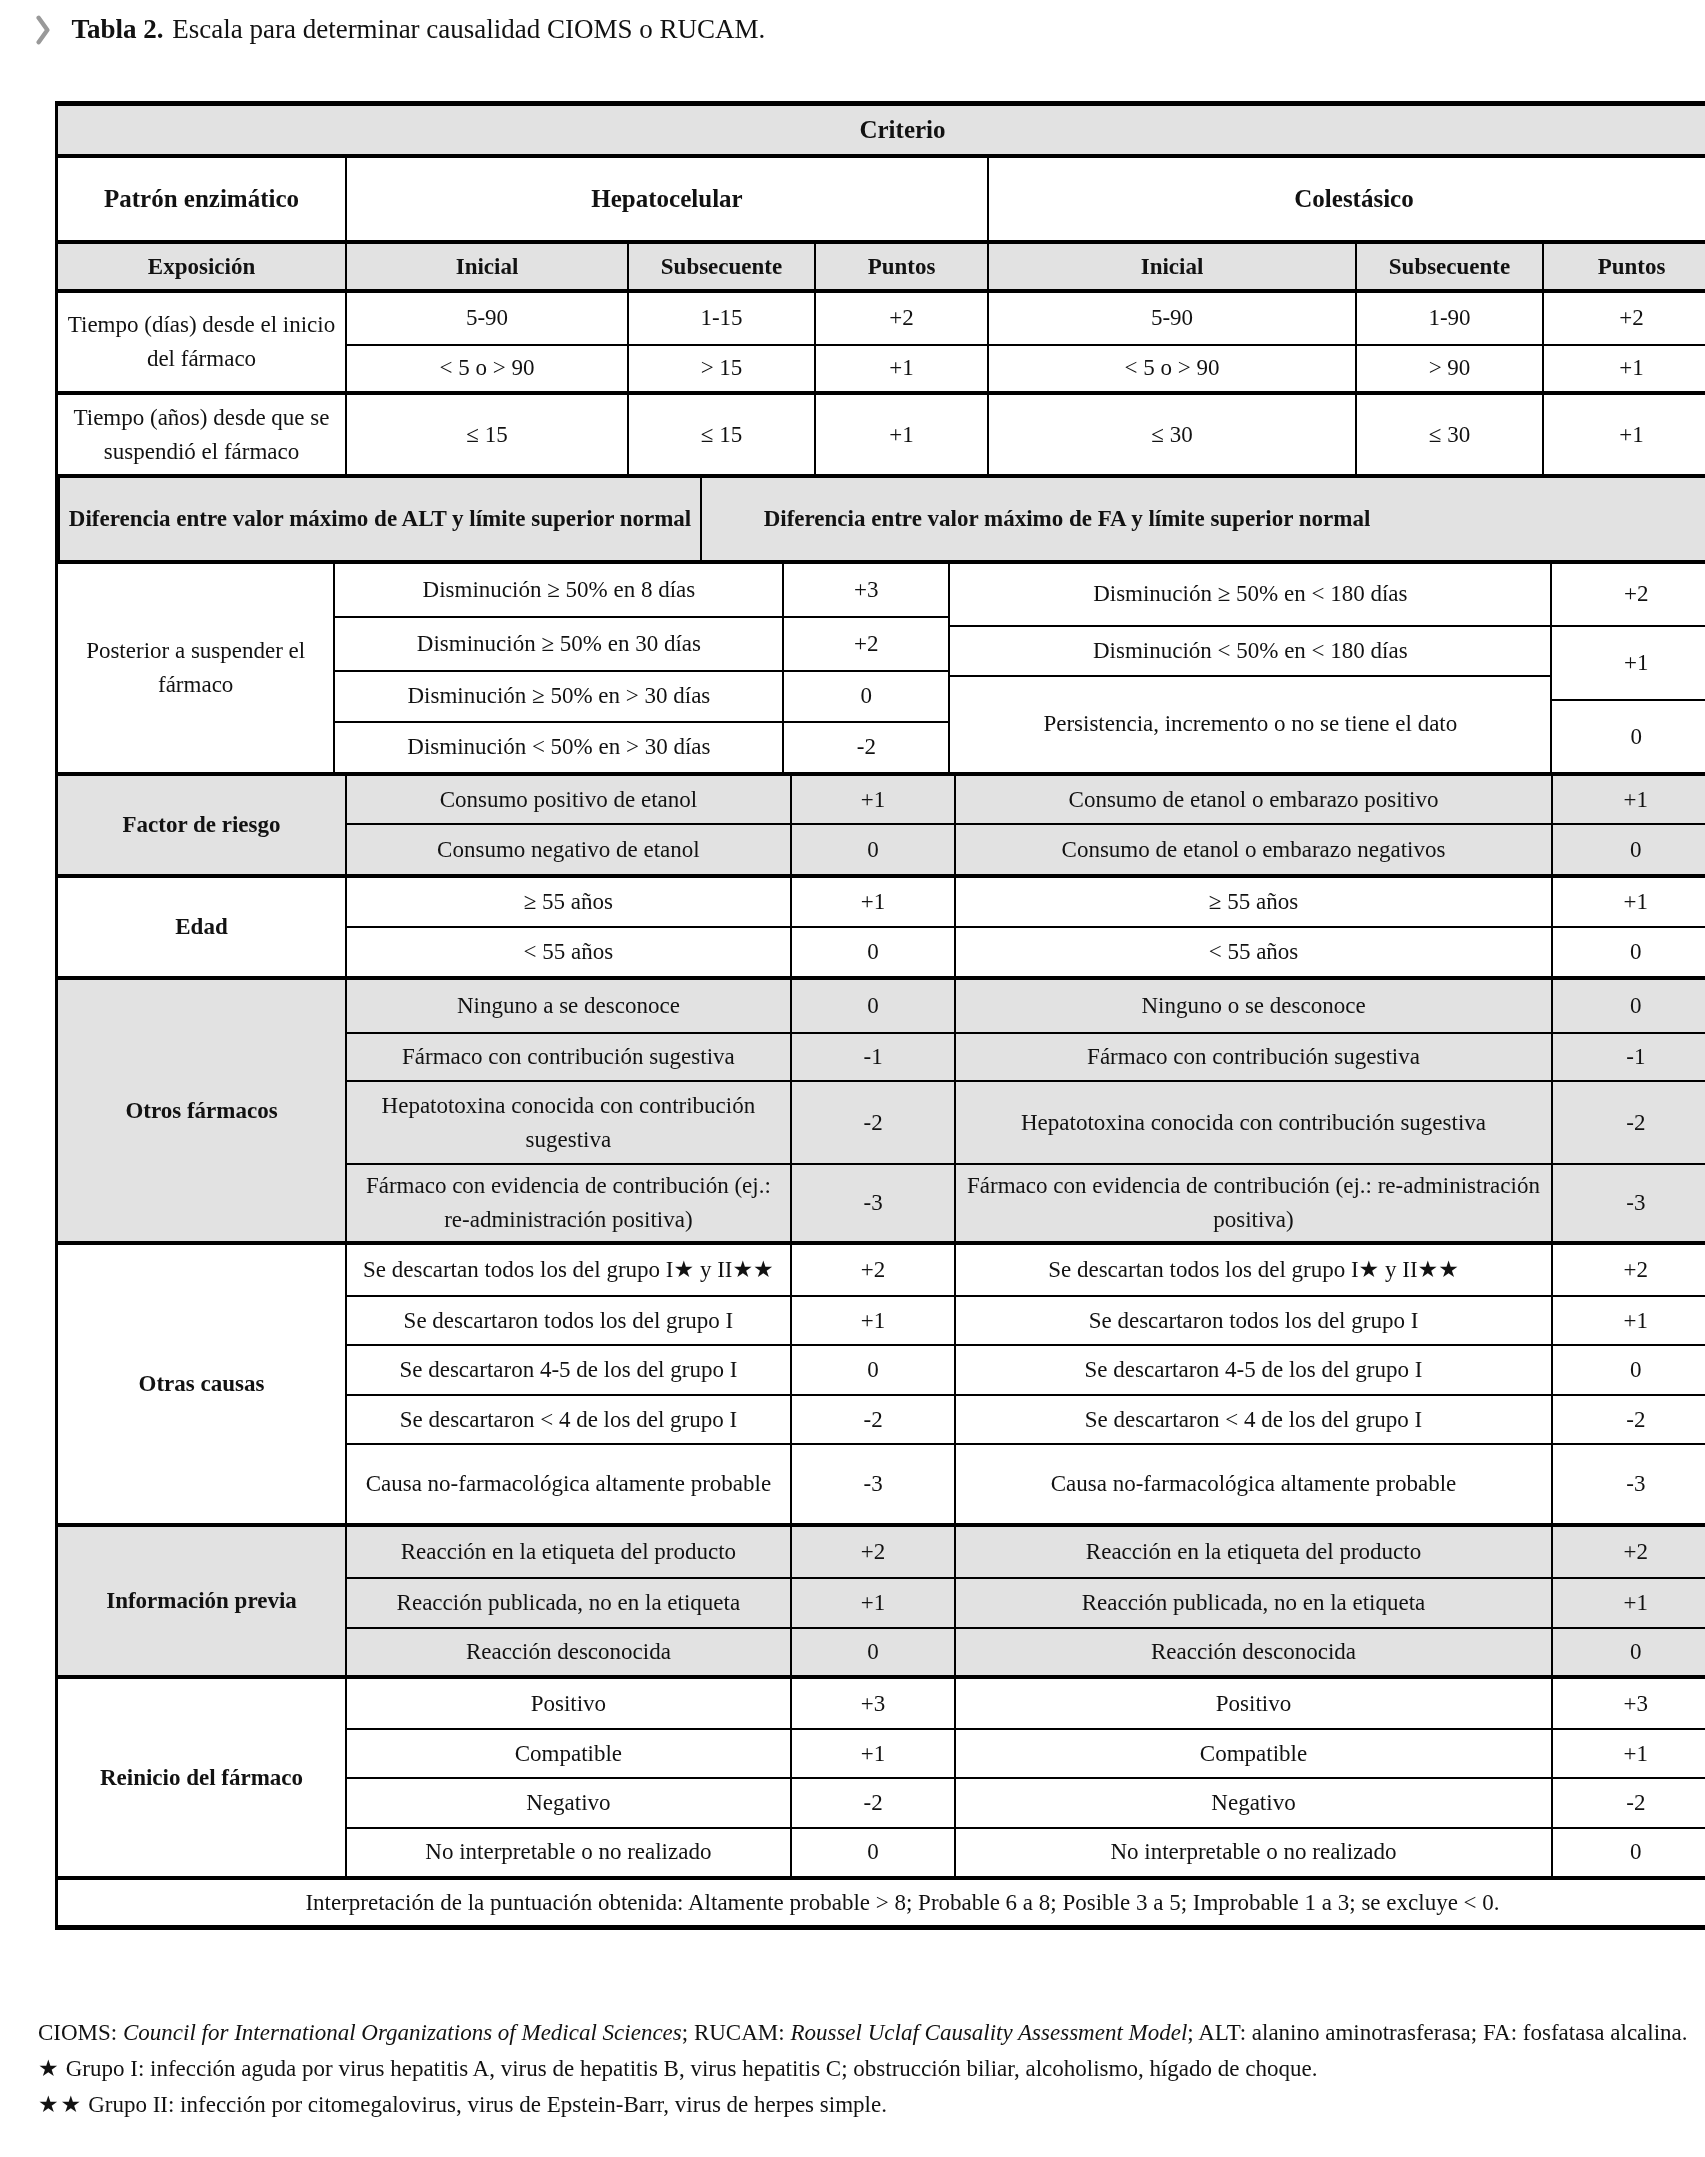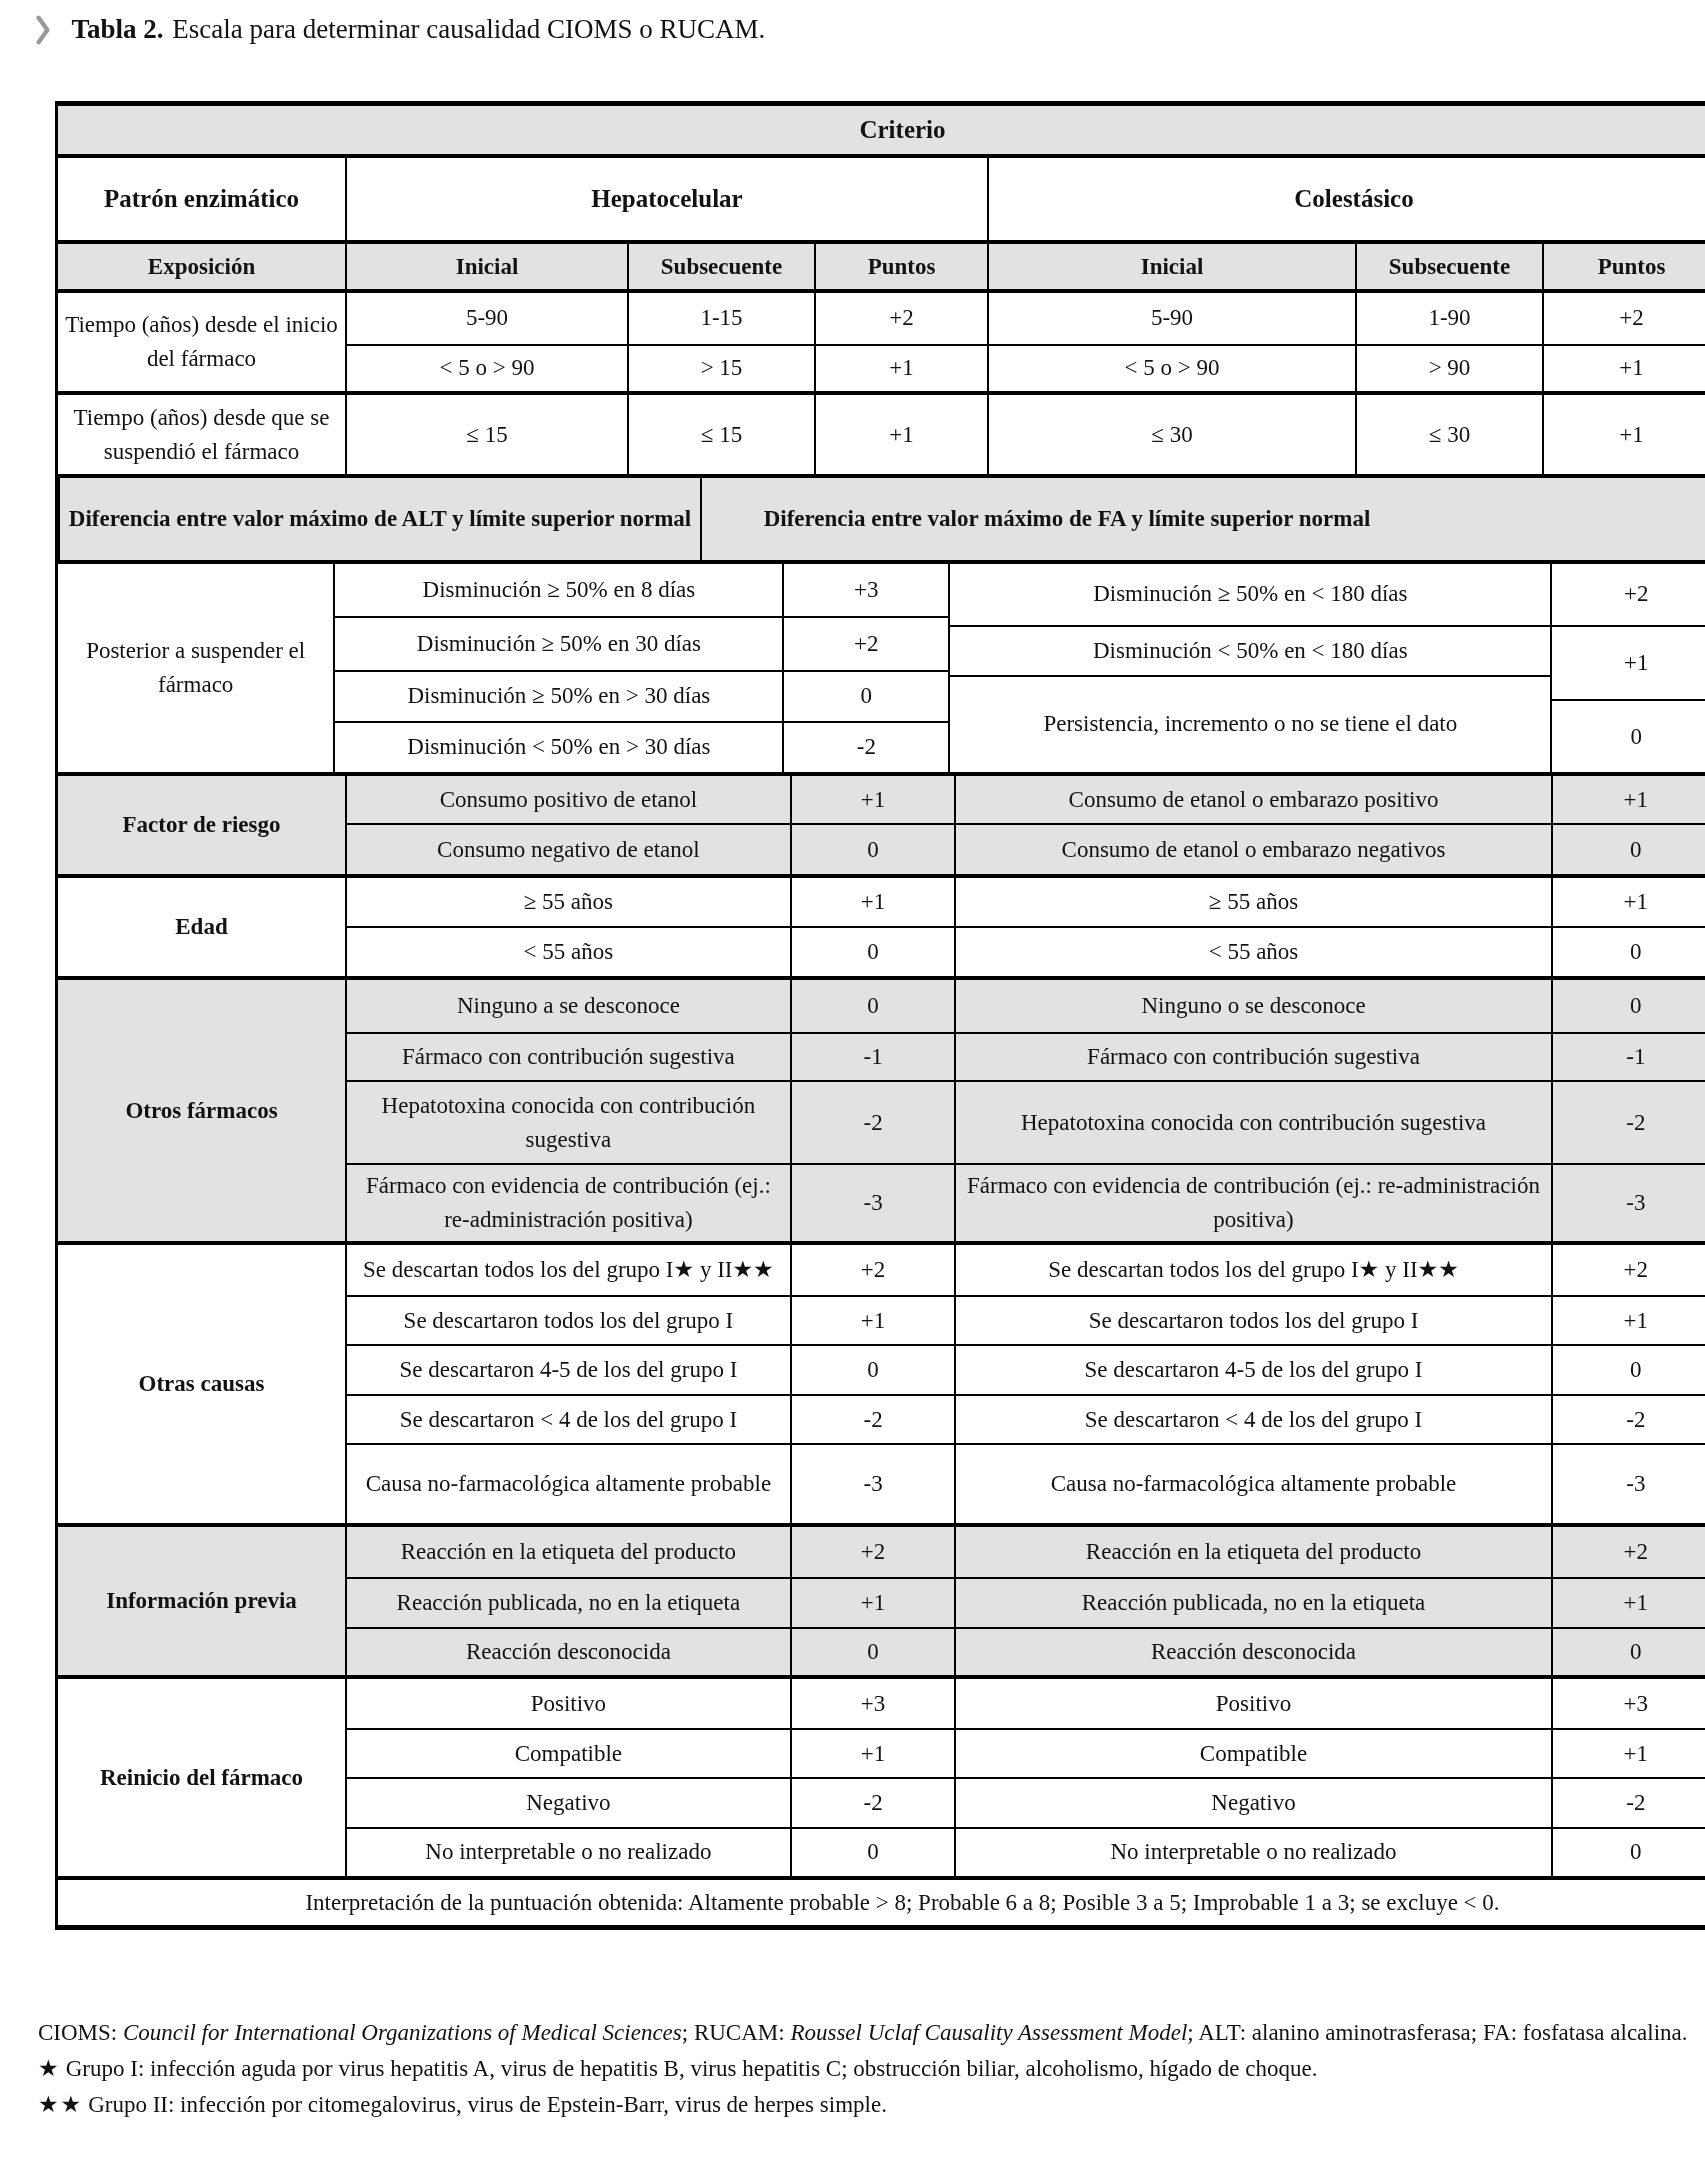--- a/index.html
+++ b/index.html
@@ -98,21 +98,21 @@
       <div class="lbl bold w-lbl">Exposición</div>
       <div class="cell bold w-li vsep">Inicial</div>
       <div class="cell bold w-ls vsep">Subsecuente</div>
       <div class="cell bold w-lp vsep">Puntos</div>
       <div class="cell bold w-ri vsep">Inicial</div>
       <div class="cell bold w-rs vsep">Subsecuente</div>
       <div class="cell bold w-rp vsep">Puntos</div>
     </div>
 
     <div class="sec" style="height:102px">
-      <div class="lbl w-lbl">Tiempo (años) desde el inicio del fármaco</div>
+      <div class="lbl w-lbl">Tiempo (días) desde el inicio del fármaco</div>
       <div class="rows">
         <div class="row" style="height:53px">
           <div class="cell w-li vsep">5-90</div>
           <div class="cell w-ls vsep">1-15</div>
           <div class="cell w-lp vsep">+2</div>
           <div class="cell w-ri vsep">5-90</div>
           <div class="cell w-rs vsep">1-90</div>
           <div class="cell w-rp vsep">+2</div>
         </div>
         <div class="row" style="height:49px">

